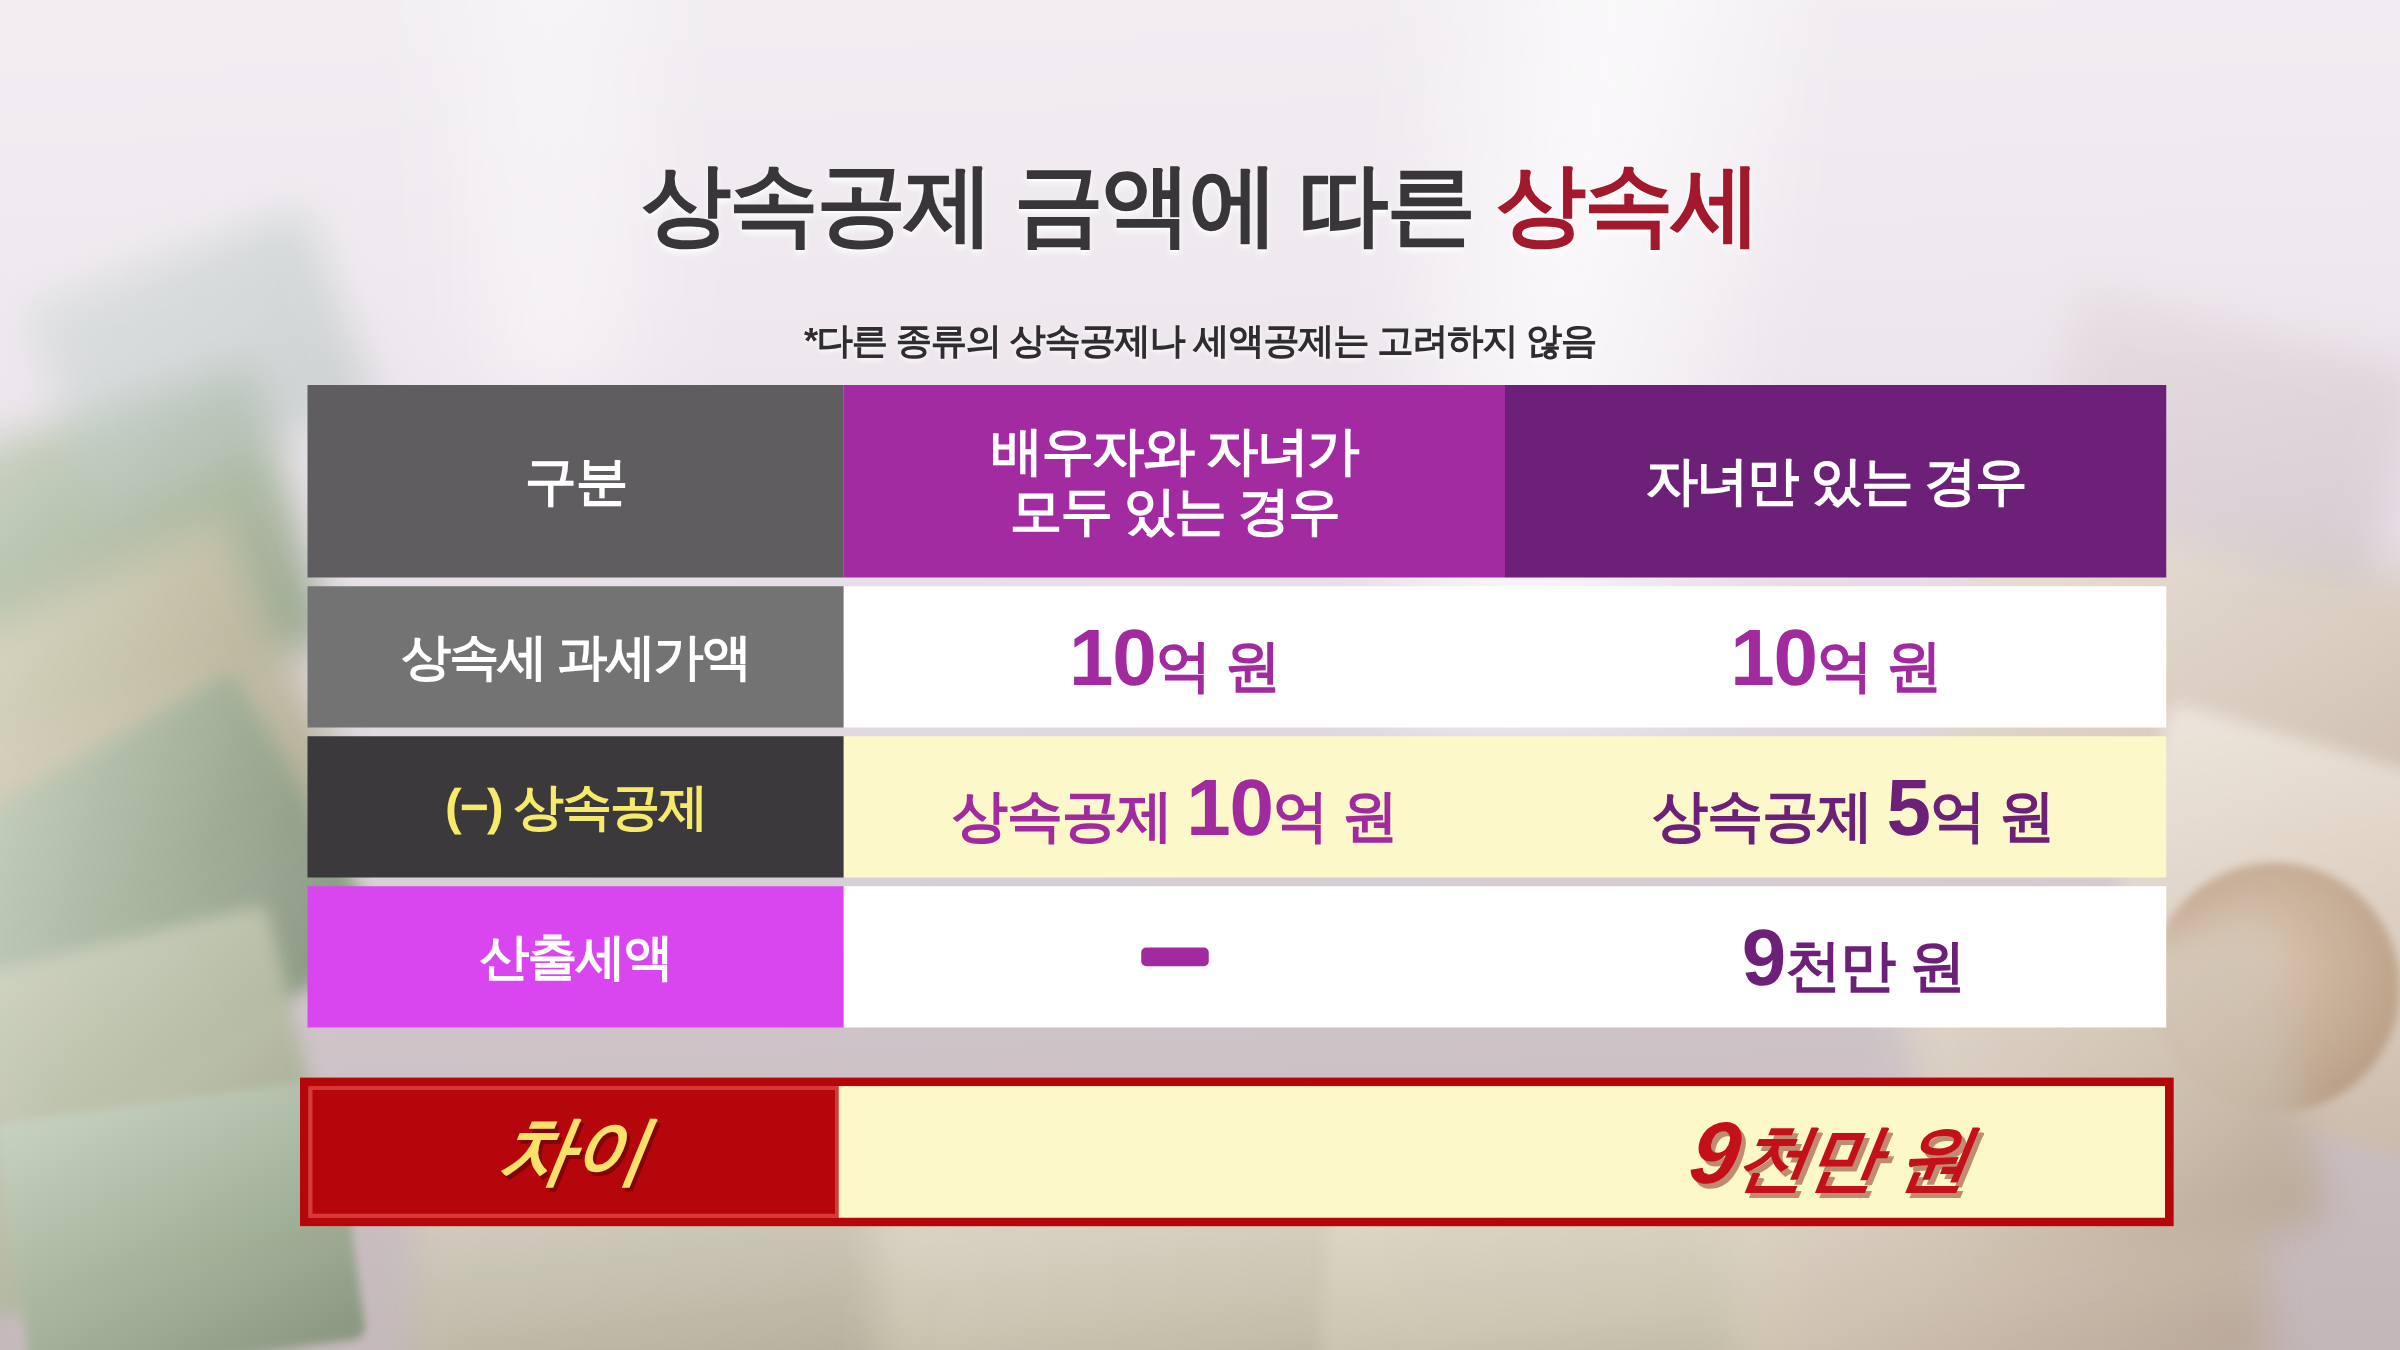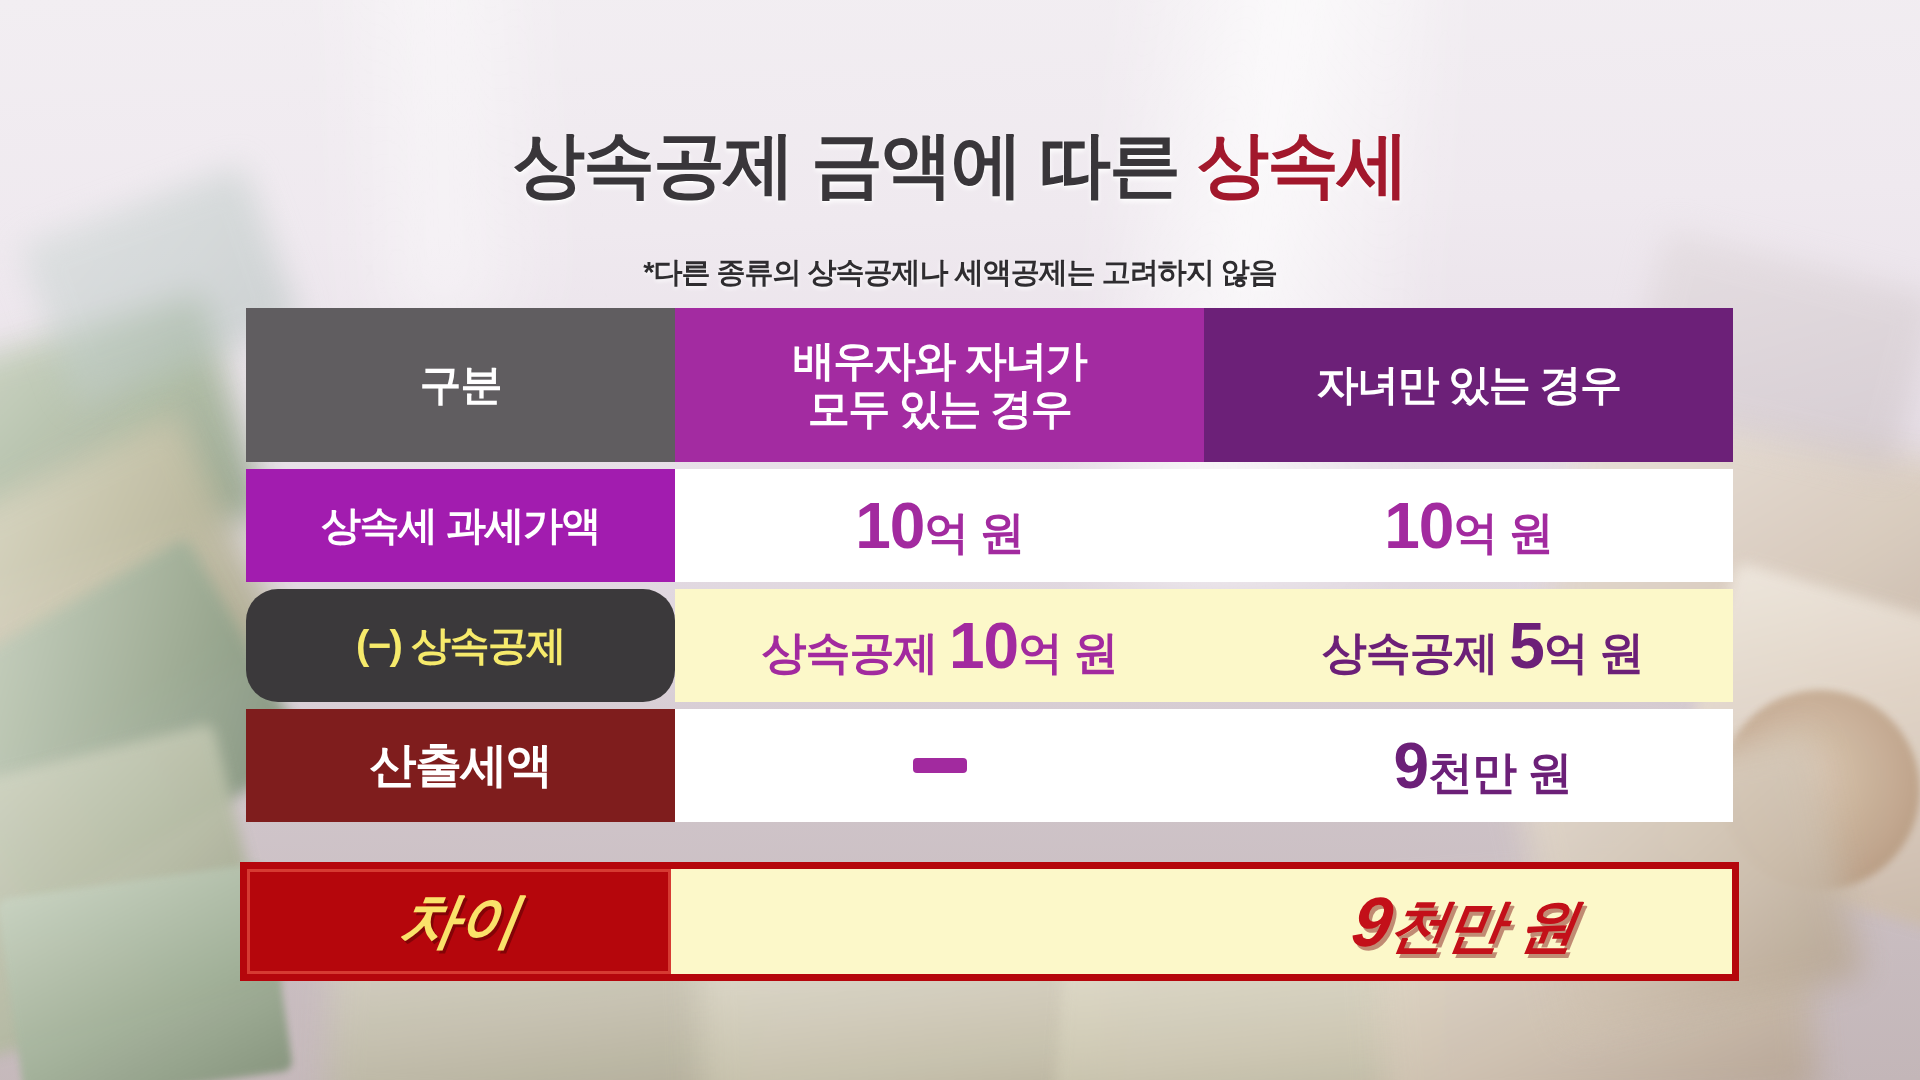--- a/index.html
+++ b/index.html
@@ -60,23 +60,23 @@
   .sep{width:0px;}
 
   
   .hrow .cell{height:154px;}
   .h1{background:#605d60;color:#fff;font-size:42px;font-weight:bold;letter-spacing:-1px;}
   .h2{background:#a32ba1;color:#fff;font-size:42px;font-weight:bold;line-height:1.14;letter-spacing:-1.5px;}
   .h3{background:#6c2078;color:#fff;font-size:42px;font-weight:bold;letter-spacing:-1.5px;}
 
   
   .brow .cell{height:113px;}
-  .lbl-a{background:#a21caf;color:#fff;font-size:40px;font-weight:bold;letter-spacing:-1.5px;}
-  .lbl-b{background:#3b393b;color:#f6ea6b;font-size:40px;font-weight:bold;letter-spacing:-1.5px;border-radius:32px;}
-  .lbl-c{background:#7f1d1d;color:#fff;font-size:47px;font-weight:bold;letter-spacing:-1.5px;}
+  .lbl-a{background:#737373;color:#fff;font-size:40px;font-weight:bold;letter-spacing:-1.5px;}
+  .lbl-b{background:#3b393b;color:#f6ea6b;font-size:40px;font-weight:bold;letter-spacing:-1.5px;}
+  .lbl-c{background:#d946ef;color:#fff;font-size:40px;font-weight:bold;letter-spacing:-1.5px;}
 
   .val-white{background:#ffffff;}
   .val-yellow{background:#fcf8c9;}
 
   .amt{display:inline-block;white-space:nowrap;font-weight:bold;letter-spacing:-1px;}
   .amt .big{font-size:64px;line-height:1;}
   .amt .sm{font-size:45px;line-height:1;}
   .amt .pre{font-size:45px;line-height:1;}
   .purple{color:#a22a9f;}
   .dpurple{color:#6c2078;margin-left:28px;}

